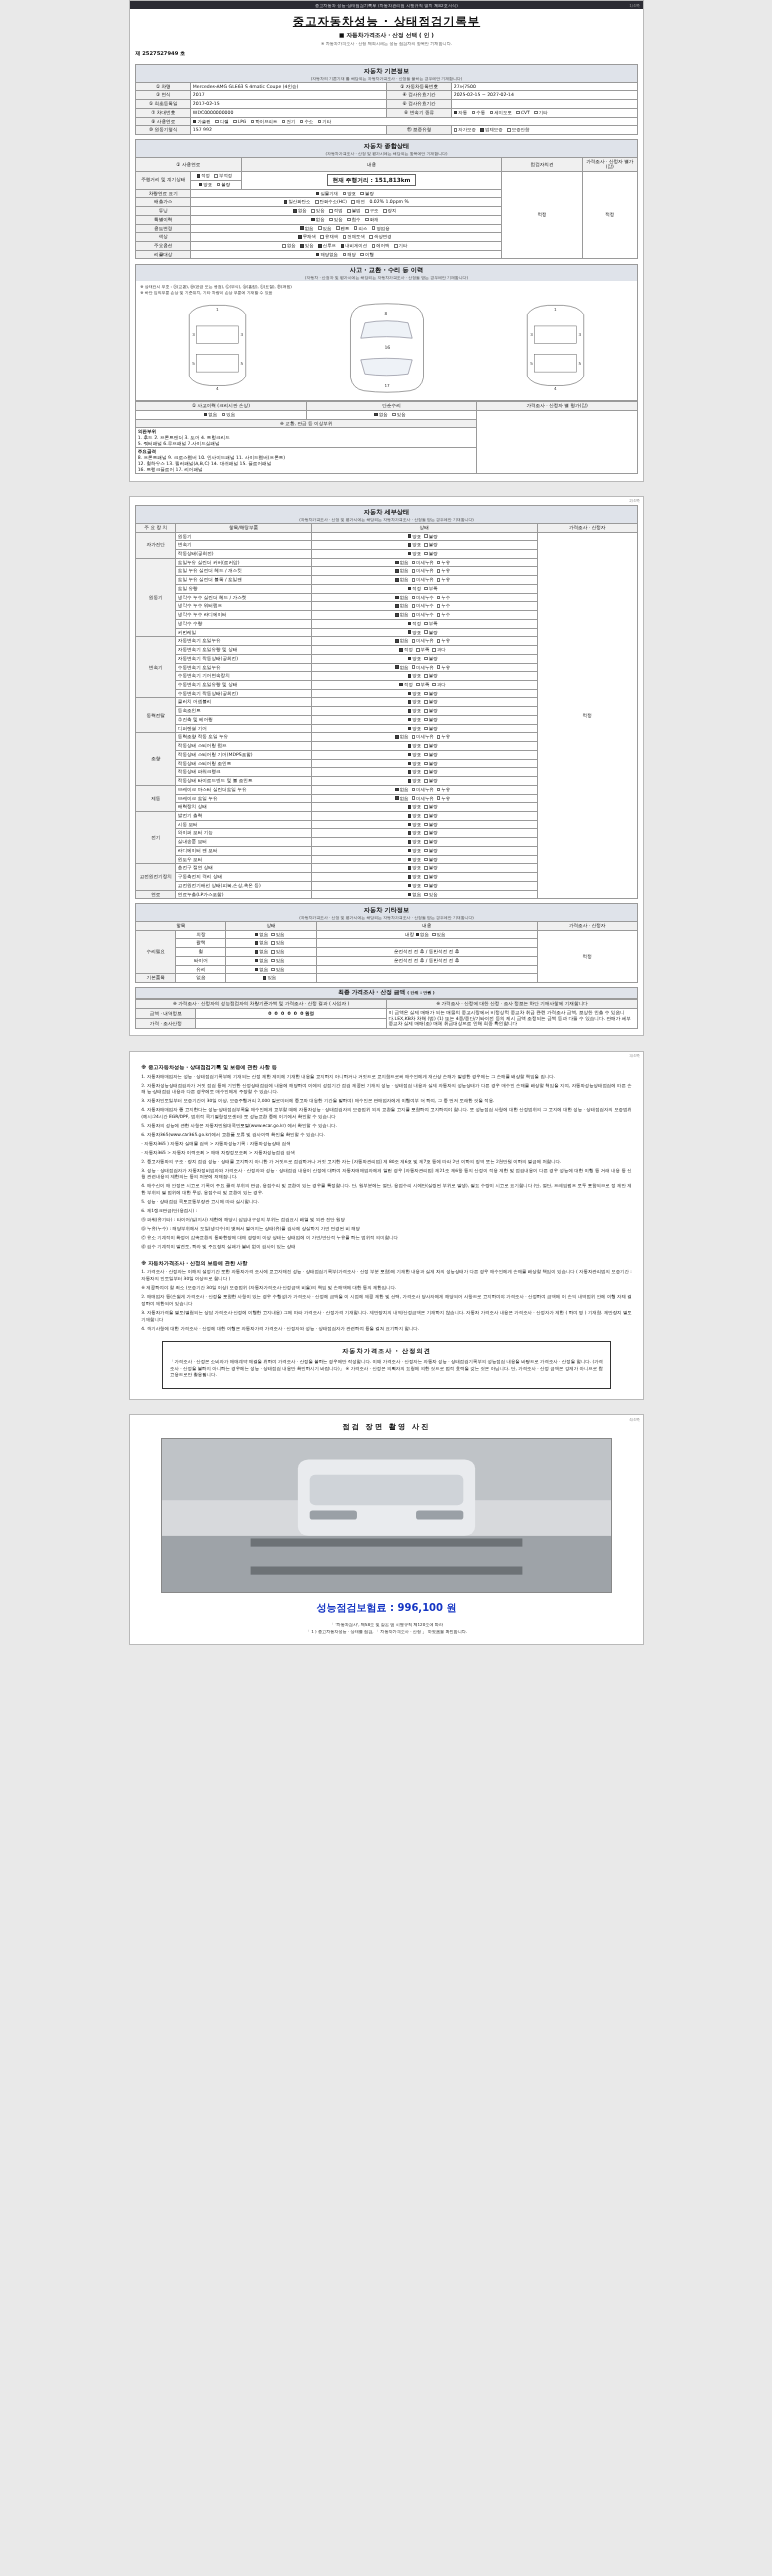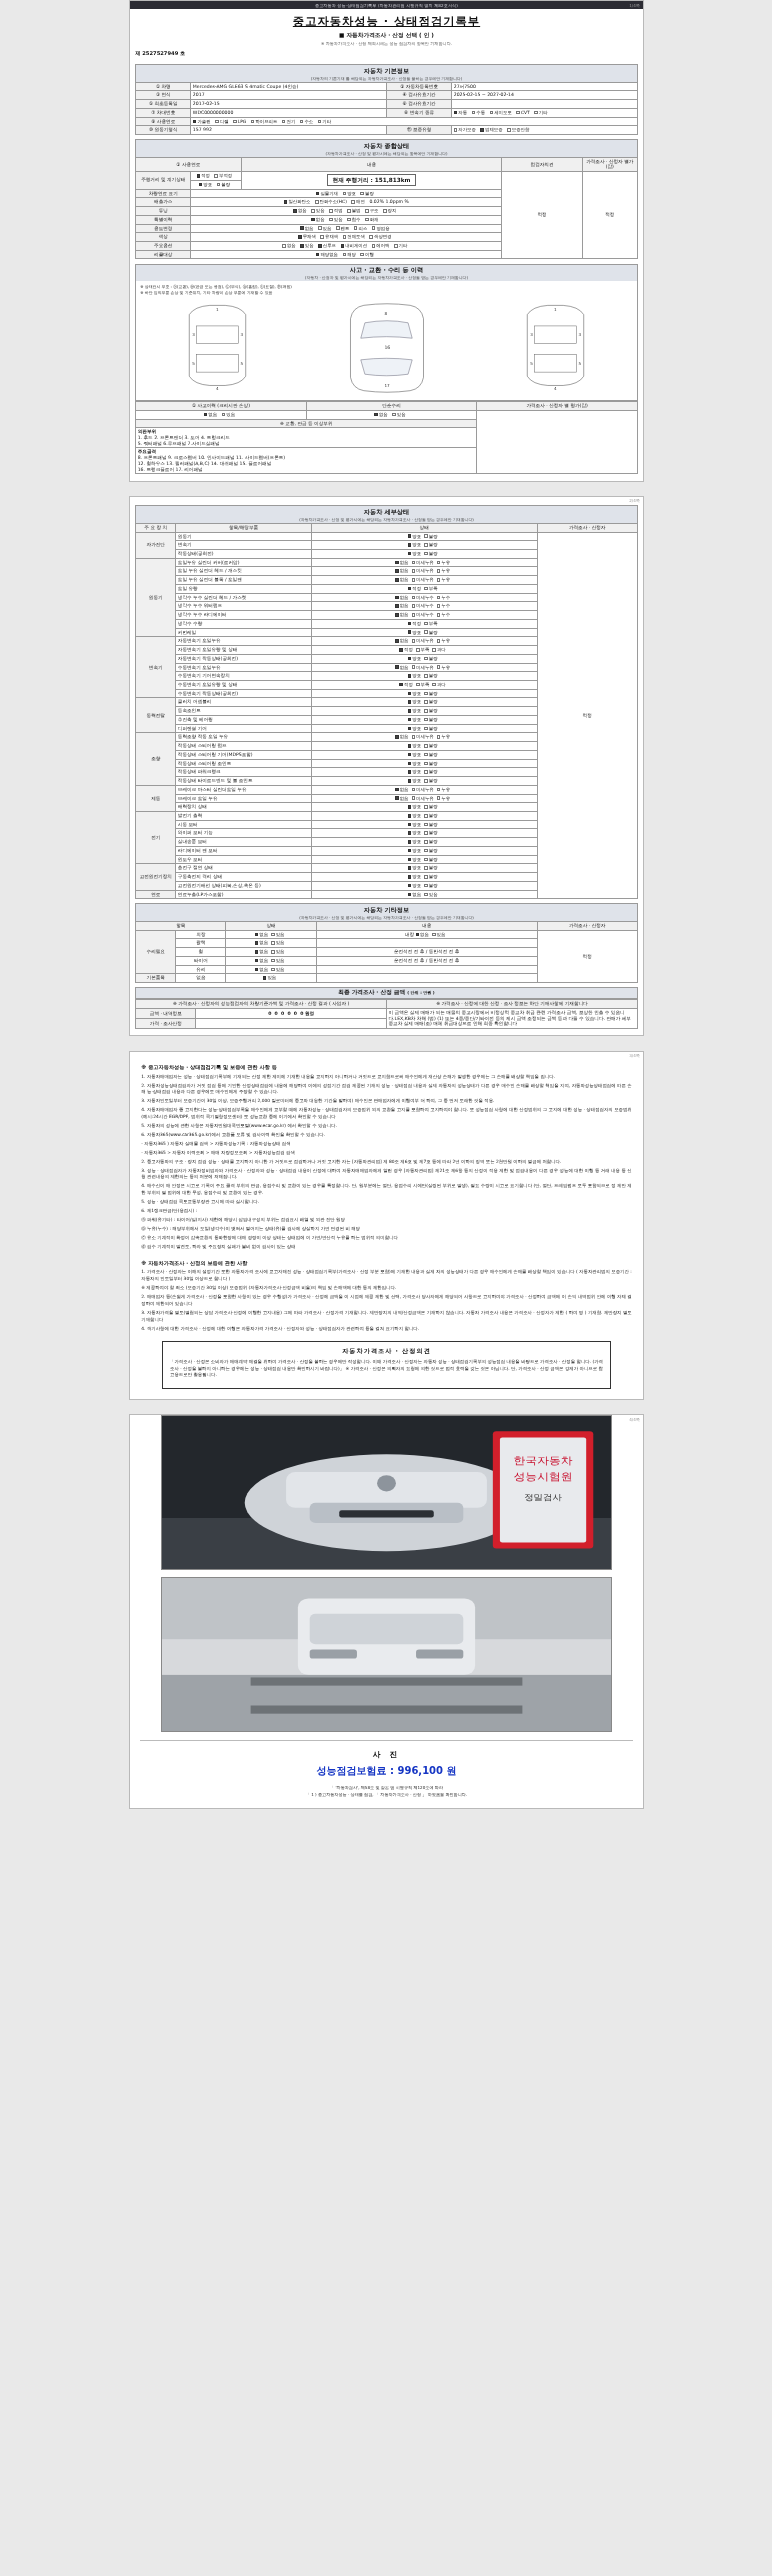--- a/index.html
+++ b/index.html
@@ -743,52 +743,36 @@
 
       <div class="declbox">
         <div class="declTitle">자동차가격조사 · 산정의견</div>
         <div class="np cen">「가격조사 · 산정은 소비자가 매매계약 체결을 위하여 가격조사 · 산정을 불하는 경우에만 작성합니다. 이때 가격조사 · 산정자는 자동차 성능 · 상태점검기록부의 성능점검 내용을 바탕으로 가격조사 · 산정을 합니다. (가격조사 · 산정을 불하지 아니하는 경우에는 성능 · 상태점검 내용만 확인하시기 바랍니다)」 ※ 가격조사 · 산정은 의뢰자의 요청에 의한 것으로 법적 효력을 갖는 것은 아닙니다. 단, 가격조사 · 산정 금액은 강제가 아니므로 참고용으로만 활용됩니다.</div>
       </div>
     </div>
   </div>
 
   <div class="sheet">
     <div class="sheet-tag">4/4쪽</div>
+    <div class="photoTitle">점검 장면 촬영 사진</div>
     <div class="photos">
-      <div class="photo">
-        <svg width="100%" height="100%" viewBox="0 0 760 300" preserveAspectRatio="none" style="font-size:11px">
-          <rect width="760" height="300" fill="#23272c"></rect>
-          <rect x="0" y="200" width="760" height="100" fill="#3a3f45"></rect>
-          <ellipse cx="380" cy="170" rx="240" ry="95" fill="#cfd3d8"></ellipse>
-          <rect x="210" y="110" width="340" height="70" rx="16" fill="#e2e5e9"></rect>
-          <rect x="250" y="170" width="260" height="40" rx="10" fill="#b9bfc6"></rect>
-          <circle cx="380" cy="132" r="16" fill="#8d949c"></circle>
-          <rect x="300" y="185" width="160" height="14" rx="4" fill="#2b2f34"></rect>
-          <rect x="560" y="30" width="170" height="230" rx="6" fill="#d21f2b"></rect>
-          <rect x="572" y="42" width="146" height="206" rx="4" fill="#e8eaed"></rect>
-          <text x="645" y="95" font-size="20" fill="#c8102e" text-anchor="middle">한국자동차</text>
-          <text x="645" y="125" font-size="20" fill="#c8102e" text-anchor="middle">성능시험원</text>
-          <text x="645" y="165" font-size="16" fill="#333" text-anchor="middle">정밀검사</text>
-        </svg>
-      </div>
       <div class="photo">
         <svg width="100%" height="100%" viewBox="0 0 760 300" preserveAspectRatio="none">
           <rect width="760" height="300" fill="#d7d9dc"></rect>
           <rect x="0" y="0" width="760" height="120" fill="#bfc3c7"></rect>
           <rect x="230" y="40" width="300" height="150" rx="18" fill="#e9ebee"></rect>
           <rect x="250" y="70" width="260" height="60" rx="10" fill="#cfd3d8"></rect>
           <rect x="250" y="140" width="80" height="18" rx="5" fill="#9aa0a6"></rect>
           <rect x="430" y="140" width="80" height="18" rx="5" fill="#9aa0a6"></rect>
           <rect x="0" y="190" width="760" height="110" fill="#9ea3a8"></rect>
           <rect x="150" y="195" width="460" height="16" fill="#6d7276"></rect>
           <rect x="150" y="250" width="460" height="16" fill="#6d7276"></rect>
         </svg>
       </div>
     </div>
-    <div class="signTitle">사 진</div>
     <div class="price">성능점검보험료 : 996,100 원</div>
     <div class="footnote">
       <div>「 '자동차검사', 제58조 및 같은 법 시행규칙 제120조에 따라</div>
       <div>「 1 ) 중고자동차성능 · 상태를 점검, 「 자동차가격조사 · 산정 」 하였음을 확인합니다.</div>
     </div>
   </div>
 
 </div>
 
 

